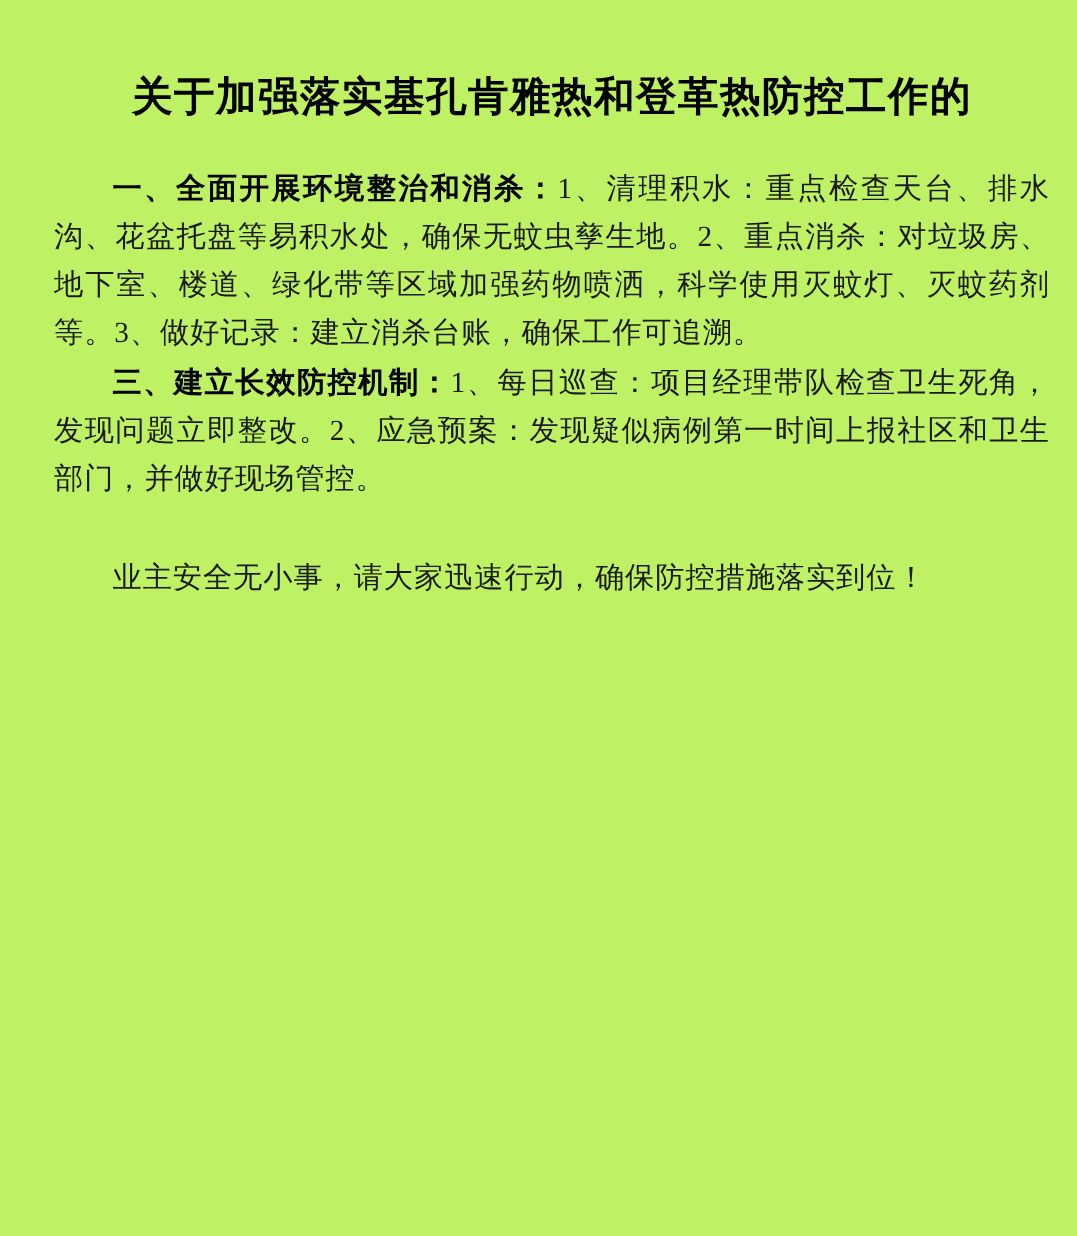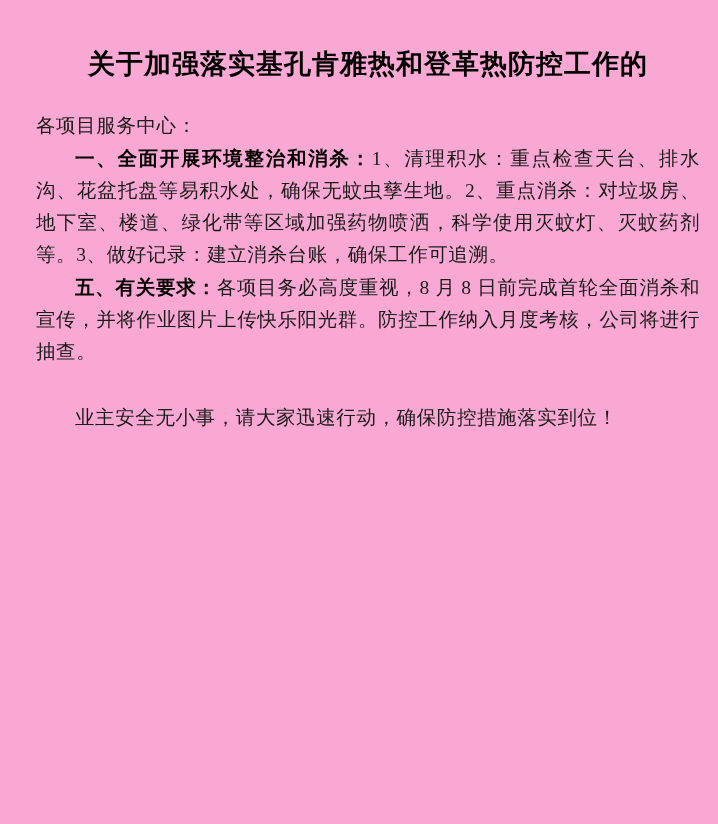--- a/index.html
+++ b/index.html
@@ -5,21 +5,21 @@
   html, body {
     margin: 0;
     padding: 0;
     background: #ffffff;
   }
   .page {
     position: relative;
     width: 718px;
     height: 824px;
     box-sizing: border-box;
-    background: #f9a8d4;
+    background: #bef264;
     color: #1a1a1a;
     padding: 44px 18px 0 36px;
     overflow: hidden;
     font-family: "Liberation Serif", "DejaVu Serif", serif;
   }
   .title {
     margin: 0 0 26px 0;
     text-align: center;
     font-size: 27px;
     font-weight: bold;
@@ -52,25 +52,24 @@
 </style>
 </head>
 <body>
 
 <div class="page">
 
   <h1 class="title">
     <span class="title-line">关于加强落实基孔肯雅热和登革热防控工作的</span>
   </h1>
 
-  <p class="para">各项目服务中心：</p>
 
 
   <p class="para indent"><b class="sec-head">一、全面开展环境整治和消杀：</b><span>1、清理积水：重点检查天台、排水沟、花盆托盘等易积水处，确保无蚊虫孳生地。2、重点消杀：对垃圾房、地下室、楼道、绿化带等区域加强药物喷洒，科学使用灭蚊灯、灭蚊药剂等。3、做好记录：建立消杀台账，确保工作可追溯。</span></p>
 
 
+  <p class="para indent"><b class="sec-head">三、建立长效防控机制：</b><span>1、每日巡查：项目经理带队检查卫生死角，发现问题立即整改。2、应急预案：发现疑似病例第一时间上报社区和卫生部门，并做好现场管控。</span></p>
 
 
-  <p class="para indent"><b class="sec-head">五、有关要求：</b><span>各项目务必高度重视，8 月 8 日前完成首轮全面消杀和宣传，并将作业图片上传快乐阳光群。防控工作纳入月度考核，公司将进行抽查。</span></p>
 
   <p class="para indent closing">业主安全无小事，请大家迅速行动，确保防控措施落实到位！</p>
 
 </div>
 
 </body></html>

